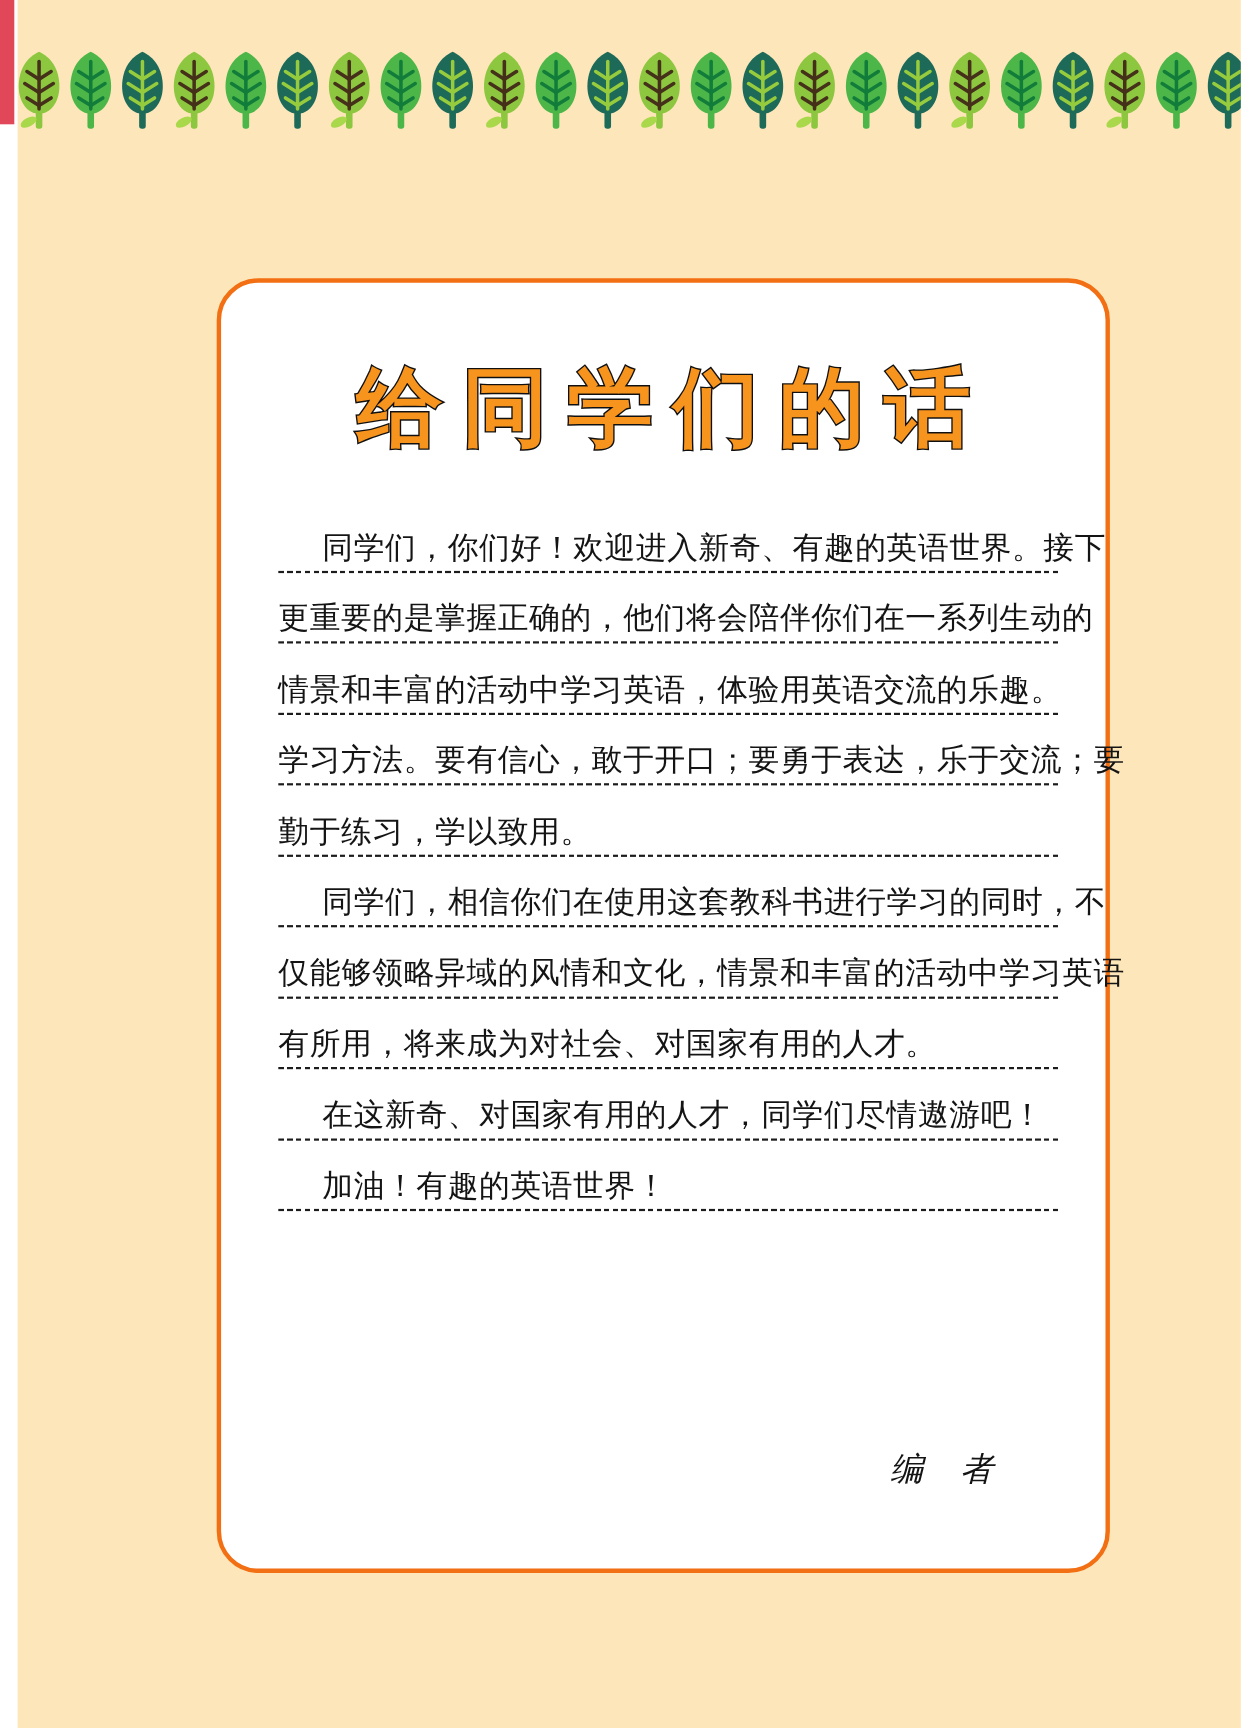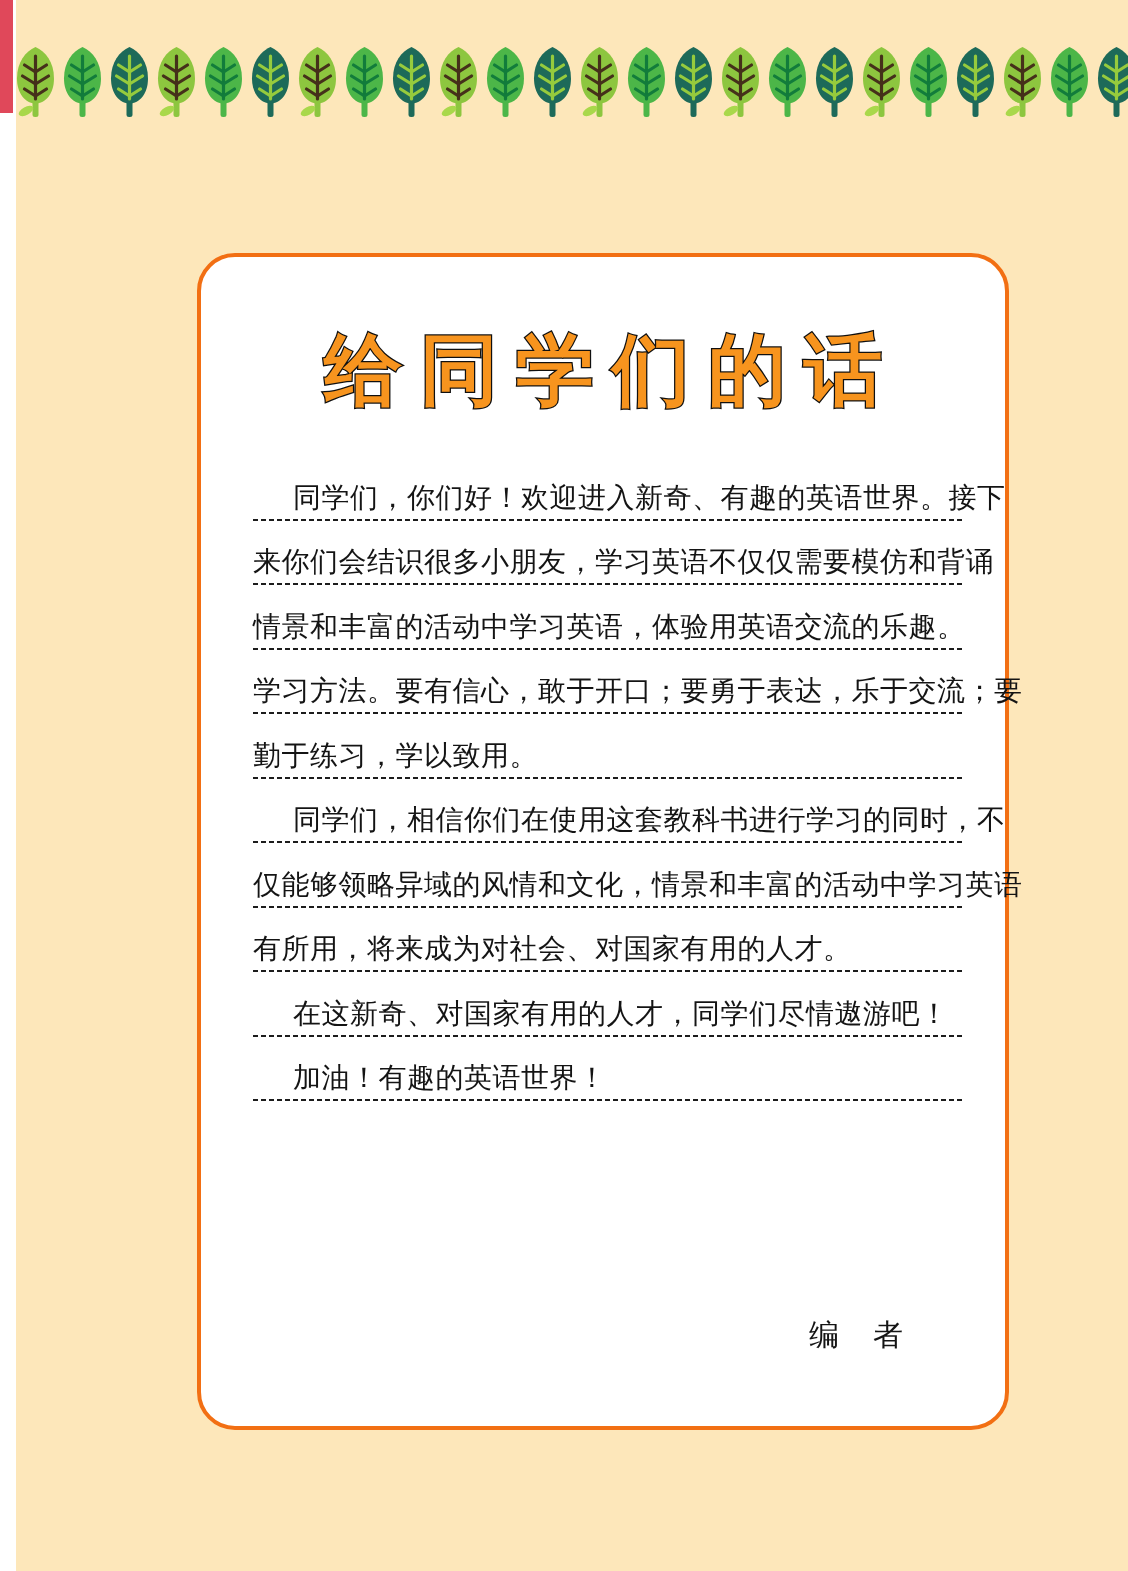--- a/index.html
+++ b/index.html
@@ -70,20 +70,21 @@
     height: 2px;
     background-image: repeating-linear-gradient(90deg, #1c1c1c 0 5px, transparent 5px 8px);
   }
   .ruled-line.indent { padding-left: 40px; }
   .signature {
     position: absolute;
     top: 1058px; right: 100px;
     font-size: 30px;
     color: #141414;
     letter-spacing: 2px;
+    font-style: italic;
   }
 </style>
 </head>
 <body>
 
 <div class="page-bg"></div>
 <div class="corner-mark"></div>
 
 <div class="leaf-band">
     <span class="leaf"><svg width="47" height="76" viewBox="0 0 47 76" xmlns="http://www.w3.org/2000/svg">
@@ -406,21 +407,21 @@
           <path d="M23.5 51 L 34.5 44"></path>
         </g>
       </svg></span>
   </div>
 
 <div class="card">
   <div class="card-title">给同学们的话</div>
 
   <div class="lines-wrap">
     <div class="ruled-line indent">同学们，你们好！欢迎进入新奇、有趣的英语世界。接下</div>
-    <div class="ruled-line">来你们会结识很多小朋友，学习英语不仅仅需要模仿和背诵</div>
+    <div class="ruled-line">更重要的是掌握正确的，他们将会陪伴你们在一系列生动的</div>
     <div class="ruled-line">情景和丰富的活动中学习英语，体验用英语交流的乐趣。</div>
     <div class="ruled-line">学习方法。要有信心，敢于开口；要勇于表达，乐于交流；要</div>
     <div class="ruled-line">勤于练习，学以致用。</div>
     <div class="ruled-line indent">同学们，相信你们在使用这套教科书进行学习的同时，不</div>
     <div class="ruled-line">仅能够领略异域的风情和文化，情景和丰富的活动中学习英语</div>
     <div class="ruled-line">有所用，将来成为对社会、对国家有用的人才。</div>
     <div class="ruled-line indent">在这新奇、对国家有用的人才，同学们尽情遨游吧！</div>
     <div class="ruled-line indent">加油！有趣的英语世界！</div>
   </div>
 

